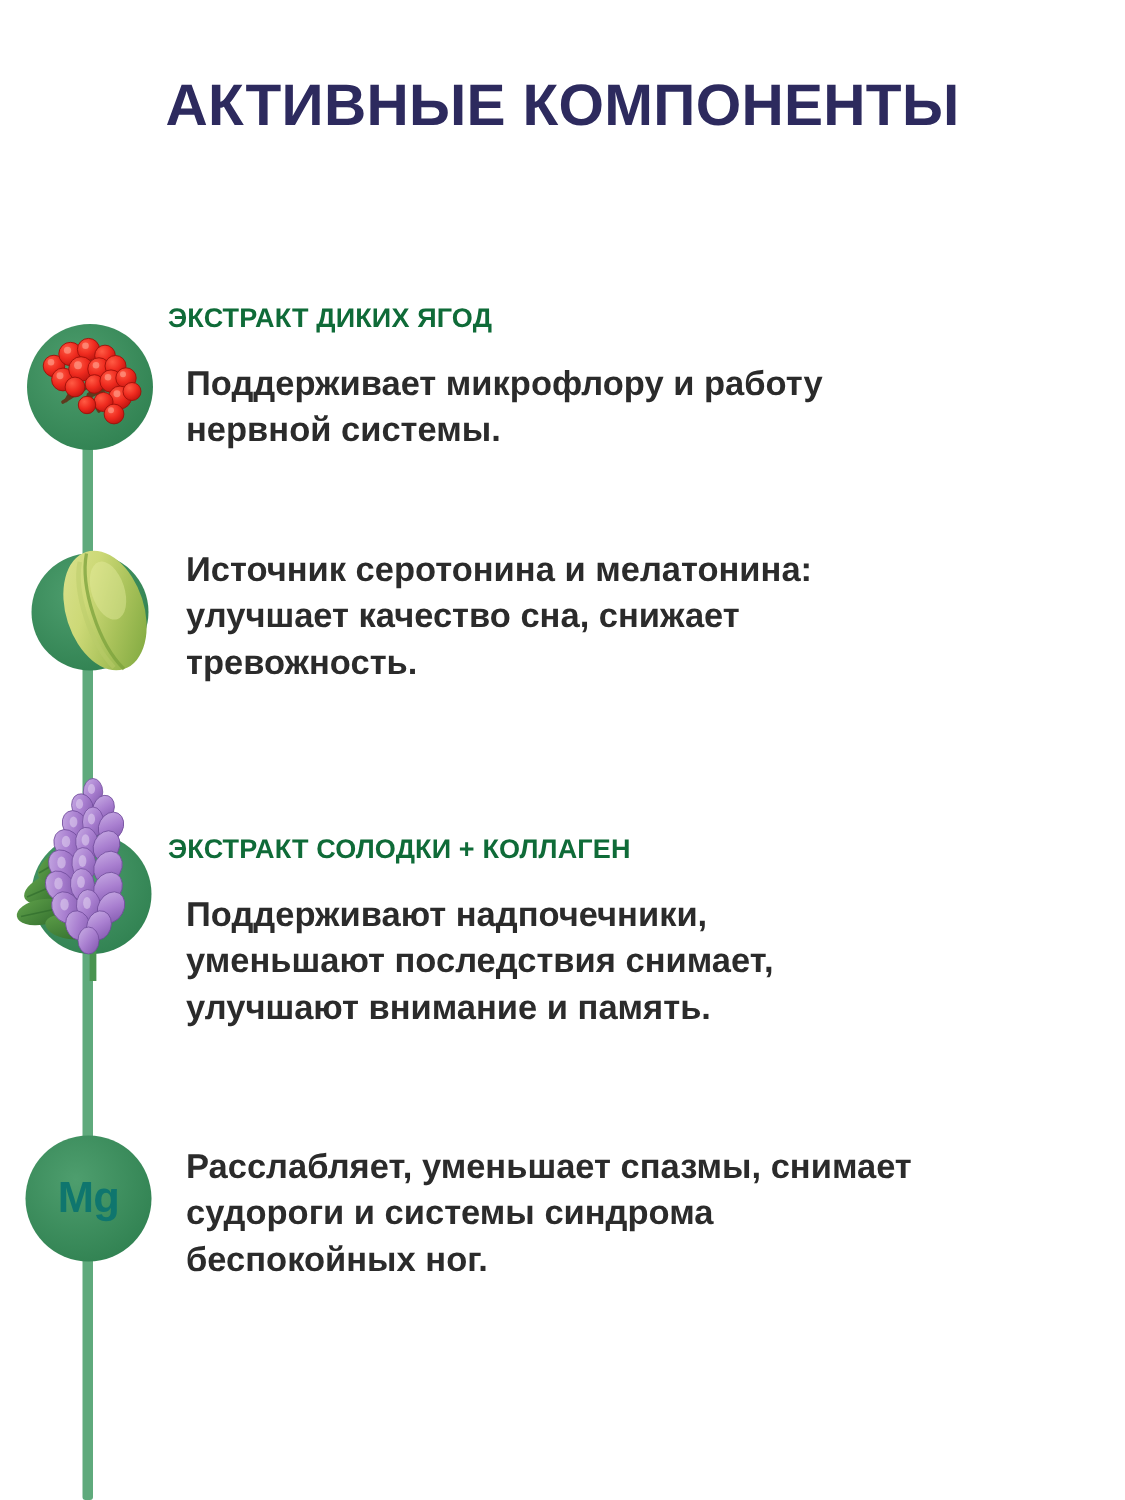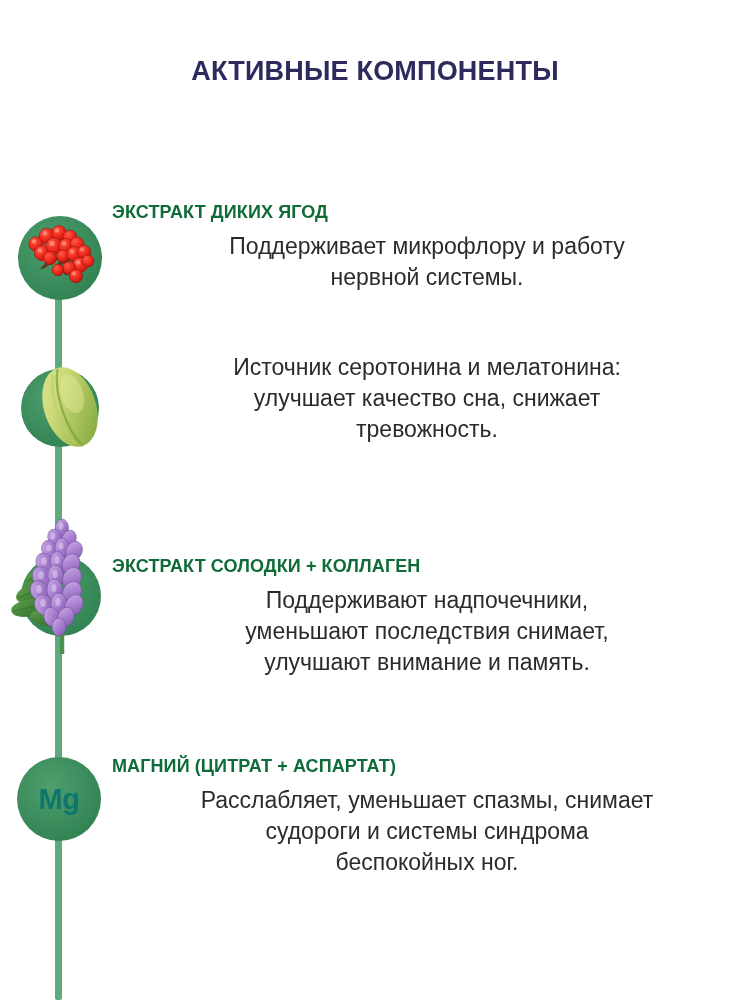--- a/index.html
+++ b/index.html
@@ -26,21 +26,21 @@
   
   .title-block {
     position: absolute;
     left: 0;
     top: 46px;
     width: 750px;
     text-align: center;
   }
   .title-line {
     color: #2d2a5e;
-    font-size: 27px;
+    font-size: 39px;
     font-weight: 700;
     line-height: 50px;
     letter-spacing: 0.2px;
     text-transform: uppercase;
     white-space: nowrap;
   }
 
   
   .stem {
     position: absolute;
@@ -72,25 +72,24 @@
     font-weight: 700;
     line-height: 32px;
     letter-spacing: 0.1px;
     text-transform: uppercase;
     white-space: nowrap;
     margin: 0 0 3px 0;
   }
   .item-desc {
     color: #2b2b2b;
     font-size: 23px;
-    font-weight: 400;
+    font-weight: 700;
     line-height: 31px;
-    margin: 0;
+    margin: 12px;
     white-space: pre-line;
-    text-align: center;
   }
 
   
   .icon-badge {
     position: absolute;
     z-index: 4;
     display: block;
   }
   .icon-badge svg { display: block; }
 
@@ -302,21 +301,20 @@
         <ellipse cx="33" cy="71" rx="2.8" ry="4"></ellipse>
         <ellipse cx="48" cy="70" rx="2.6" ry="4"></ellipse>
         <ellipse cx="37" cy="85" rx="2.8" ry="4"></ellipse>
         <ellipse cx="52" cy="84" rx="2.6" ry="4"></ellipse>
       </g>
     </svg>
   </span>
 
   <div class="item" style="top:750px;">
     <div class="item-text">
-      <div class="item-heading">МАГНИЙ (ЦИТРАТ + АСПАРТАТ)</div>
       <div class="item-desc">Расслабляет, уменьшает спазмы, снимает
 судороги и системы синдрома
 беспокойных ног.</div>
     </div>
   </div>
   <span class="icon-badge" style="left:16px; top:756px; width:86px; height:86px;">
     <svg width="86" height="86" viewBox="0 0 86 86" xmlns="http://www.w3.org/2000/svg">
       <defs>
         <radialGradient id="circG4" cx="40%" cy="35%" r="75%">
           <stop offset="0%" stop-color="#4e9e6e"></stop>

